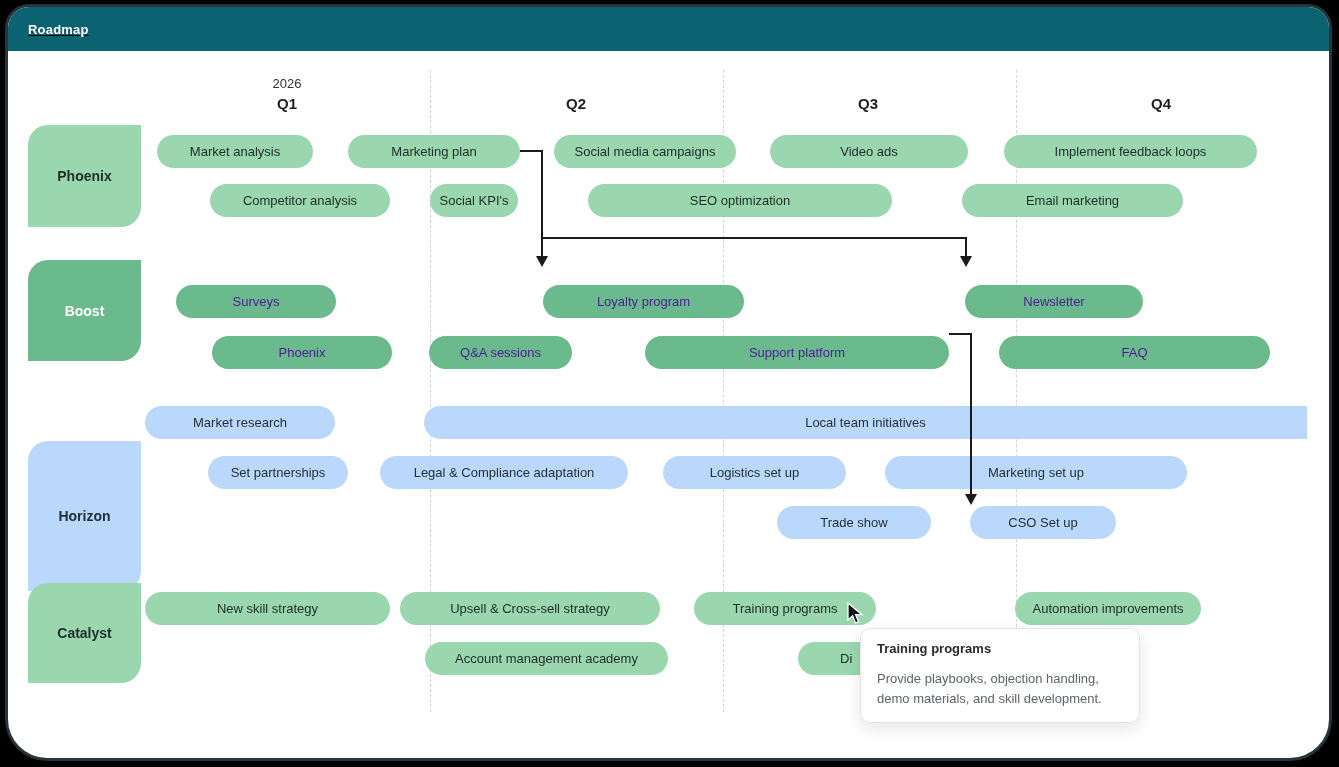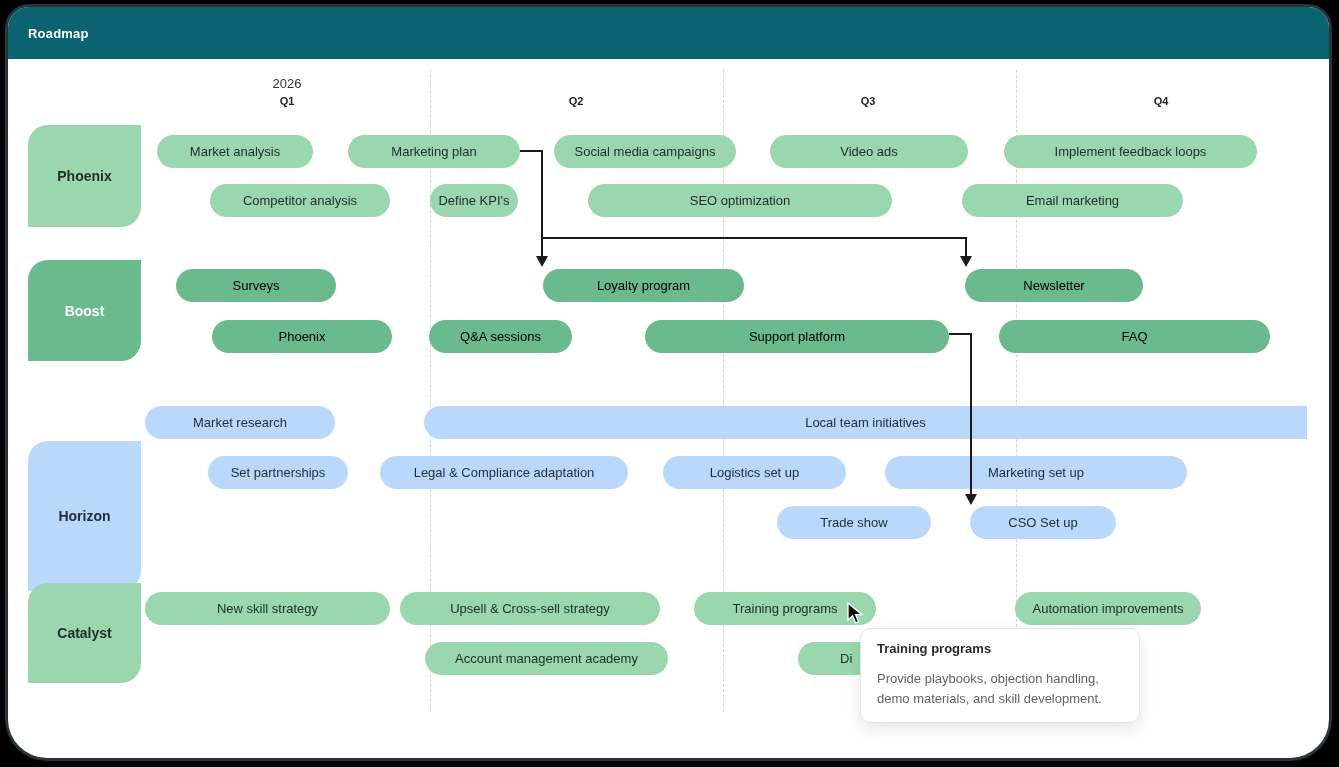--- a/index.html
+++ b/index.html
@@ -8,28 +8,28 @@
     font-family:"Liberation Sans", sans-serif;overflow:hidden;
     -webkit-font-smoothing:antialiased;
   }
   
   .window{
     position:absolute;left:5px;top:4px;width:1327px;height:757px;
     background:#ffffff;border:3px solid #27343a;
     border-radius:24px 24px 42px 42px;box-sizing:border-box;overflow:hidden;
   }
   .titlebar{
-    position:absolute;left:0;top:0;right:0;height:52px;background:#0b6271;
-    display:flex;align-items:center;
+    position:absolute;left:0;top:0;right:0;height:44px;background:#0b6271;
+    display:flex;align-items:center;text-decoration:underline;
   }
   .titlebar .title{color:#ffffff;font-size:13px;font-weight:bold;padding-left:20px;letter-spacing:.2px;}
   
   .qcol{position:absolute;top:76px;width:120px;text-align:center;color:#2c2c2c;}
   .qcol .year{font-size:13px;color:#333;margin-bottom:4px;height:15px;}
-  .qcol .q{font-size:11px;font-weight:bold;color:#1e1e1e;}
+  .qcol .q{font-size:15px;font-weight:bold;color:#1e1e1e;}
   .vline{
     position:absolute;top:70px;height:642px;width:0;
     border-left:1px dashed #d4d4d4;
   }
   
   .lane-label{
     position:absolute;left:28px;width:113px;
     border-radius:20px 0 20px 0;
     display:flex;align-items:center;justify-content:center;
     font-size:14px;font-weight:bold;
@@ -37,21 +37,21 @@
   .lane-label.g{background:#9ad7ae;color:#1f2e2a;}
   .lane-label.dg{background:#6aba8e;color:#ffffff;text-align:right;}
   .lane-label.b{background:#b9d8fb;color:#22303a;margin-top:44px;}
   
   .pill{
     position:absolute;height:33px;border-radius:17px;box-sizing:border-box;
     display:flex;align-items:center;justify-content:center;
     font-size:13px;white-space:nowrap;overflow:hidden;
   }
   .pill.g{background:#9ad7ae;color:#20302c;}
-  .pill.dg{background:#6aba8e;color:#000000;}
+  .pill.dg{background:#6aba8e;color:#4c1d95;margin-top:16px;}
   .pill.b{background:#b9d8fb;color:#243039;}
   .pill.sq-right{border-radius:17px 0 0 17px;}
   .pill.part{justify-content:flex-start;padding-left:42px;}
   
   svg.arrows{position:absolute;left:0;top:0;pointer-events:none;}
   
   .tooltip{
     position:absolute;left:860px;top:628px;width:280px;box-sizing:border-box;
     background:#ffffff;border:1px solid #e4e4e4;border-radius:10px;
     padding:12px 16px 13px 16px;
@@ -95,21 +95,21 @@
 <div class="lane-label dg" style="top:260px;height:101px">Boost</div>
 <div class="lane-label b" style="top:397px;height:150px">Horizon</div>
 <div class="lane-label g" style="top:583px;height:100px">Catalyst</div>
 
 <div class="pill g" style="left:157px;top:135px;width:156px">Market analysis</div>
 <div class="pill g" style="left:348px;top:135px;width:172px">Marketing plan</div>
 <div class="pill g" style="left:554px;top:135px;width:182px">Social media campaigns</div>
 <div class="pill g" style="left:770px;top:135px;width:198px">Video ads</div>
 <div class="pill g" style="left:1004px;top:135px;width:253px">Implement feedback loops</div>
 <div class="pill g" style="left:210px;top:184px;width:180px">Competitor analysis</div>
-<div class="pill g" style="left:430px;top:184px;width:88px">Define KPI's</div>
+<div class="pill g" style="left:430px;top:184px;width:88px">Social KPI's</div>
 <div class="pill g" style="left:588px;top:184px;width:304px">SEO optimization</div>
 <div class="pill g" style="left:962px;top:184px;width:221px">Email marketing</div>
 
 <div class="pill dg" style="left:176px;top:269px;width:160px">Surveys</div>
 <div class="pill dg" style="left:543px;top:269px;width:201px">Loyalty program</div>
 <div class="pill dg" style="left:965px;top:269px;width:178px">Newsletter</div>
 <div class="pill dg" style="left:212px;top:320px;width:180px">Phoenix</div>
 <div class="pill dg" style="left:429px;top:320px;width:143px">Q&amp;A sessions</div>
 <div class="pill dg" style="left:645px;top:320px;width:304px">Support platform</div>
 <div class="pill dg" style="left:999px;top:320px;width:271px">FAQ</div>

